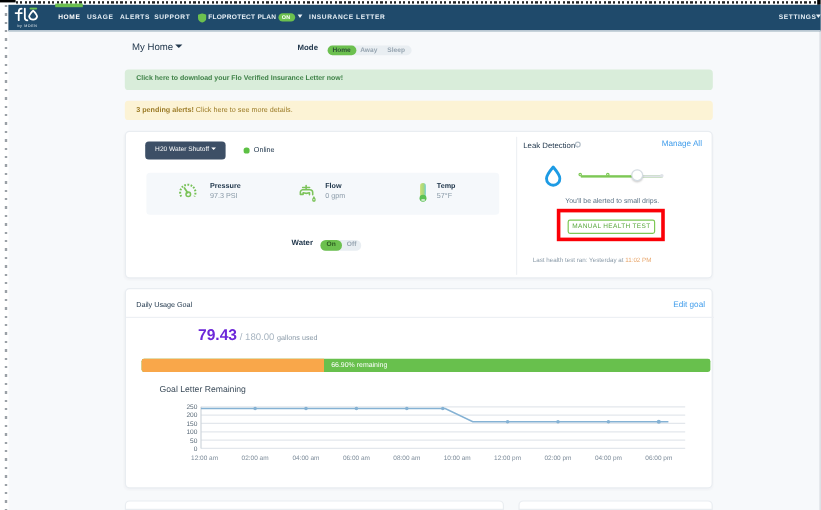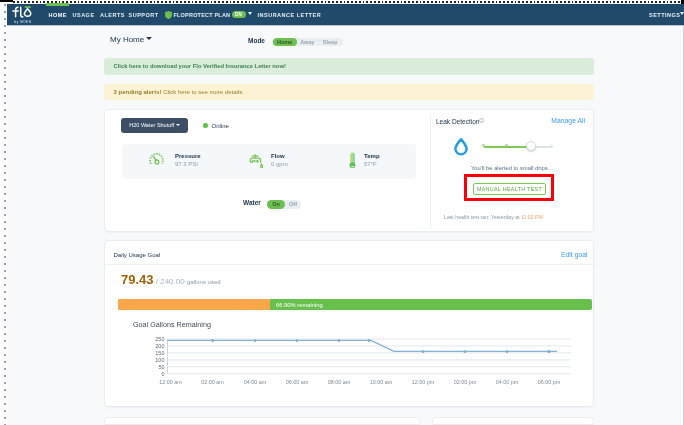--- a/index.html
+++ b/index.html
@@ -140,29 +140,29 @@
 
   <div class="abs" style="left:339px; top:104.5px; font-size:5.2px; color:#8a9aa8;">Last health test ran: Yesterday at <span style="color:#e8a468;">11:02 PM</span></div>
 </div>
 
 <div class="abs" style="left:104px; top:240px; width:490px; height:167px; background:#fff; border:1px solid #e9edf1; border-radius:4px; box-shadow:0 1px 2px rgba(40,60,80,0.04);">
   <div class="abs" style="left:8.5px; top:10.5px; font-size:6px; color:#22384d;">Daily Usage Goal</div>
   <div class="abs" style="right:5.5px; top:9.5px; font-size:6.8px; color:#3f9ceb;">Edit goal</div>
   <div class="abs" style="left:0; top:23px; width:490px; height:1px; background:#edf0f4;"></div>
 
   <div class="abs" style="left:16px; top:29px;">
-    <span style="font-size:13px; font-weight:bold; color:#a16207;">79.43</span><span style="font-size:8px; color:#a9b6c2;"> / 240.00 </span><span style="font-size:6px; color:#8a9aa8;">gallons used</span>
+    <span style="font-size:13px; font-weight:bold; color:#6d28d9;margin-left:44px;">79.43</span><span style="font-size:8px; color:#a9b6c2;"> / 180.00 </span><span style="font-size:6px; color:#8a9aa8;">gallons used</span>
   </div>
 
   <div class="abs" style="left:13px; top:57.5px; width:474px; height:11.5px; background:#68c04d; border-radius:2px;">
     <div class="abs" style="left:0; top:0; width:152px; height:11.5px; background:#f9a74a; border-radius:2px 0 0 2px;"></div>
     <div class="abs" style="left:158px; top:3px; font-size:5.8px; color:#fff;">66.90% remaining</div>
   </div>
 
-  <div class="abs" style="left:28px; top:79px; font-size:7.2px; color:#3e4e5c;">Goal Gallons Remaining</div>
+  <div class="abs" style="left:28px; top:79px; font-size:7.2px; color:#3e4e5c;">Goal Letter Remaining</div>
   <svg class="abs" style="left:0px; top:88px;" width="490" height="70" viewBox="0 0 490 70">
 
     <g stroke="#e3e7ec" stroke-width="1">
       <line x1="62.5" y1="10" x2="466" y2="10"></line>
       <line x1="62.5" y1="16.94" x2="466" y2="16.94"></line>
       <line x1="62.5" y1="23.88" x2="466" y2="23.88"></line>
       <line x1="62.5" y1="30.82" x2="466" y2="30.82"></line>
       <line x1="62.5" y1="37.76" x2="466" y2="37.76"></line>
       <line x1="62.5" y1="44.7" x2="466" y2="44.7"></line>
     </g>

